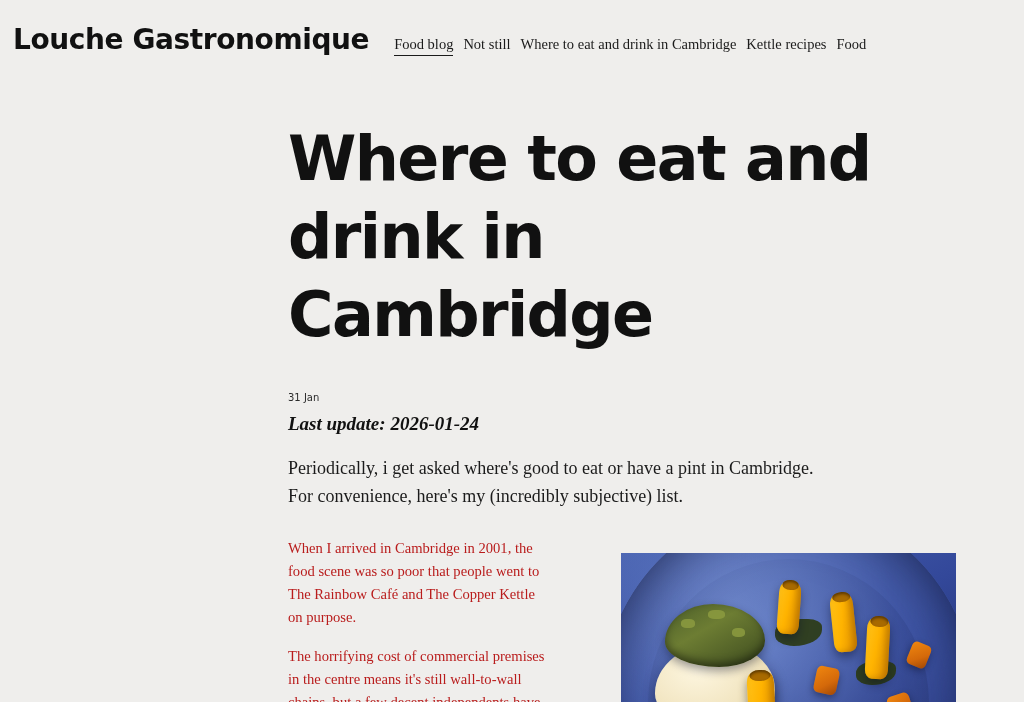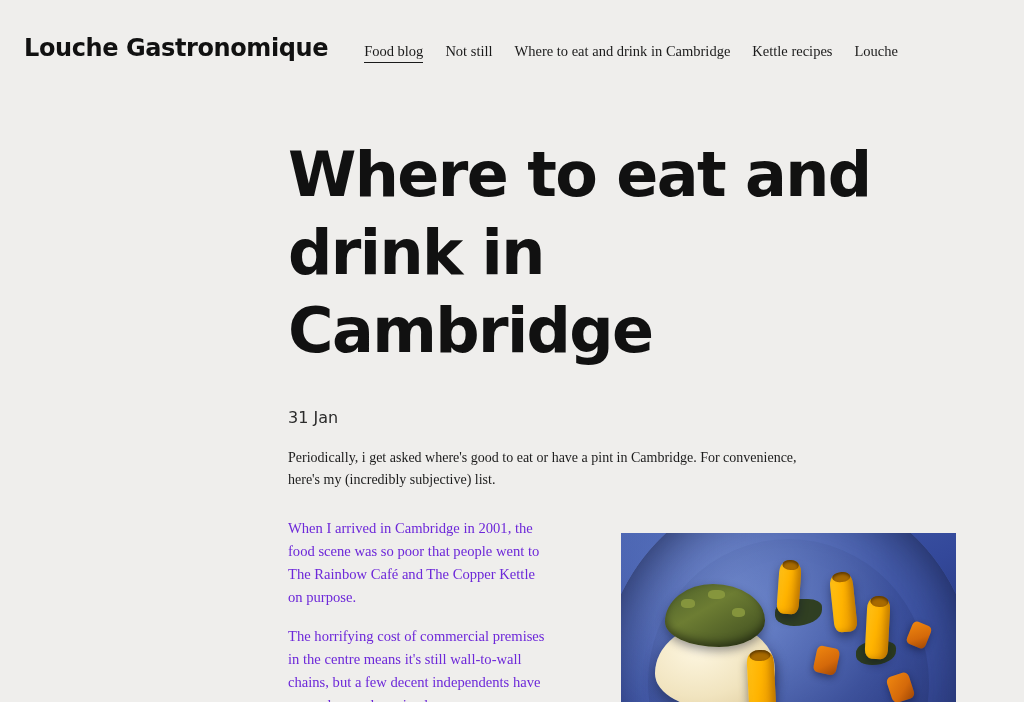--- a/index.html
+++ b/index.html
@@ -17,31 +17,31 @@
   }
 
   
   .site-header {
     display: flex;
     align-items: baseline;
     padding: 22px 12px 0 12px;
   }
   .site-title {
     font-family: "DejaVu Sans", sans-serif;
-    font-size: 24px;
+    font-size: 28px;
     font-weight: 700;
     letter-spacing: -0.4px;
     color: #111;
-    margin: 12px;
+    margin: 1px;
     white-space: nowrap;
   }
   .nav {
     display: flex;
     align-items: baseline;
-    gap: 22px;
+    gap: 10px;
     margin-left: 24px;
     padding-bottom: 2px;
   }
   .nav a {
     font-family: "Liberation Serif", serif;
     font-size: 14.5px;
     color: #1a1a1a;
     text-decoration: none;
     white-space: nowrap;
     padding-bottom: 2px;
@@ -61,55 +61,55 @@
     font-weight: 700;
     font-size: 62px;
     line-height: 1.26;
     letter-spacing: -1.6px;
     margin: 0;
     color: #111;
     max-width: 640px;
   }
   .post-date {
     font-family: "DejaVu Sans", sans-serif;
-    font-size: 16px;
+    font-size: 10px;
     color: #2b2b2b;
     margin-top: 38px;
   }
   .last-update {
     font-family: "Liberation Serif", serif;
     font-style: italic;
     font-weight: 700;
     font-size: 19px;
     margin-top: 10px;
     color: #111;
   }
   .intro {
-    font-size: 14px;
+    font-size: 18px;
     line-height: 1.55;
     margin-top: 20px;
     max-width: 528px;
     color: #1b1b1b;
   }
 
   
   .body-row {
     display: flex;
     margin-top: 26px;
     gap: 28px;
   }
   .body-col {
     width: 265px;
     flex: 0 0 265px;
   }
   .body-col p {
     font-size: 14.6px;
     line-height: 1.58;
     margin: 0 0 16px 0;
-    color: #6d28d9;
+    color: #b91c1c;
   }
   .figure {
     flex: 1 1 auto;
     width: 416px;
     height: 300px;
     position: relative;
     overflow: hidden;
     background: #2b3c7a;
   }
 
@@ -202,27 +202,28 @@
 </head>
 <body>
 
 <header class="site-header">
   <h1 class="site-title">Louche Gastronomique</h1>
   <nav class="nav">
     <a href="#" class="current">Food blog</a>
     <a href="#">Not still</a>
     <a href="#">Where to eat and drink in Cambridge</a>
     <a href="#">Kettle recipes</a>
-    <a href="#">Louche</a>
+    <a href="#">Food</a>
   </nav>
 </header>
 
 <main class="article">
   <h2 class="article-title">Where to eat and drink in Cambridge</h2>
   <div class="post-date">31 Jan</div>
+  <div class="last-update">Last update: 2026-01-24</div>
   <p class="intro">Periodically, i get asked where's good to eat or have a pint in Cambridge. For convenience, here's my (incredibly subjective) list.</p>
 
   <div class="body-row">
     <div class="body-col">
       <p>When I arrived in Cambridge in 2001, the food scene was so poor that people went to The Rainbow Café and The Copper Kettle on purpose.</p>
       <p>The horrifying cost of commercial premises in the centre means it's still wall-to-wall chains, but a few decent independents have popped up and survived.</p>
 
     </div>
 
     <figure class="figure">

